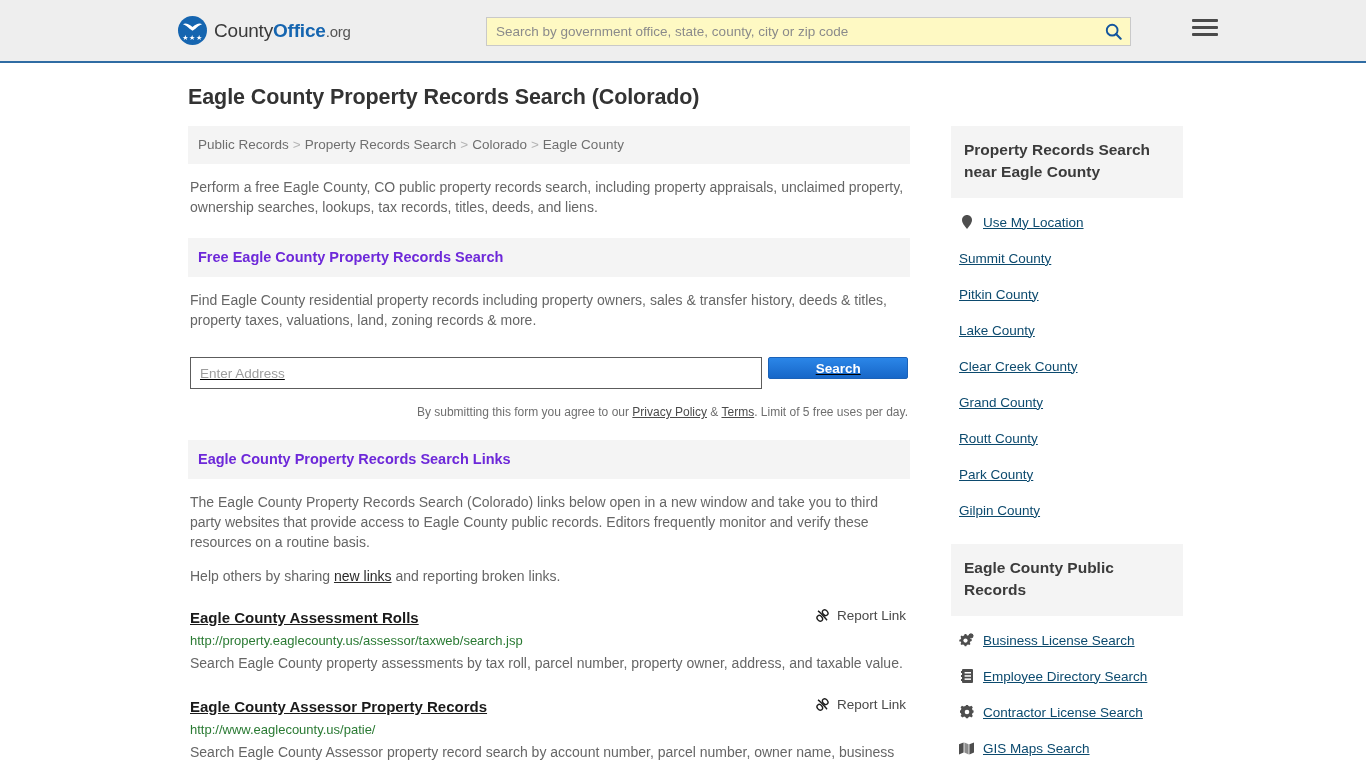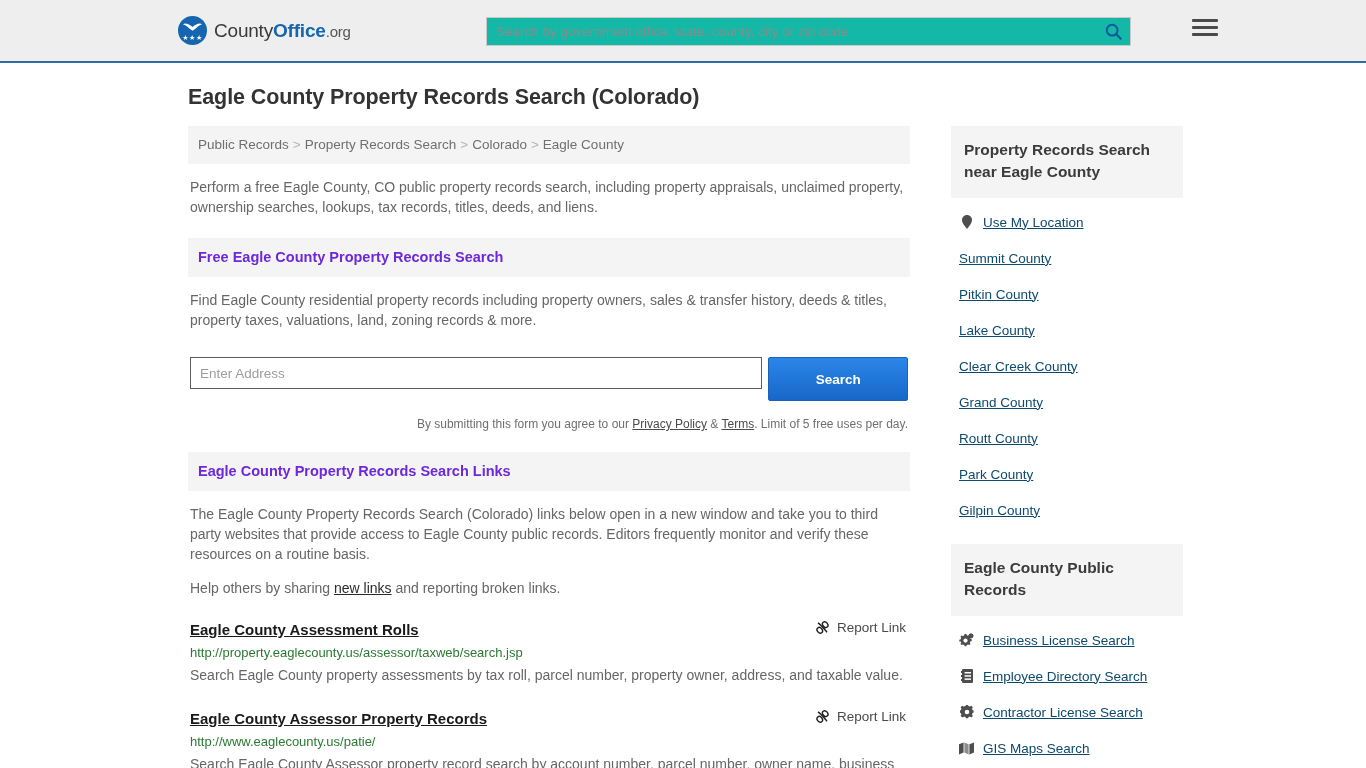--- a/index.html
+++ b/index.html
@@ -67,21 +67,21 @@
   .brand-text .b-office { color: #1565b0; font-weight: 700; }
   .brand-text .b-county { color: #3a3a3a; }
   .brand-text .b-org { color: #555; font-size: 15px; }
 
   .search-wrap {
     position: absolute;
     left: 303px;
     top: 17px;
     width: 645px;
     height: 29px;
-    background: #14b8a6;
+    background: #fef9c3;
     border: 1px solid #c9c9c9;
     display: flex;
     align-items: center;
   }
   .search-input {
     flex: 1 1 auto;
     border: 0;
     outline: none;
     height: 27px;
     padding: 0 8px 0 9px;
@@ -160,35 +160,36 @@
     padding: 13px 2px 0 2px;
     margin: 0;
   }
   .body-text.tight { padding-top: 14px; }
 
   
   .addr-form {
     display: flex;
     margin-top: 19px;
     padding: 8px 2px;
+    text-decoration: underline;
   }
   .addr-input {
     width: 574px;
     height: 32px;
     border: 1px solid #5c5c5c;
     padding: 0 9px;
     font-size: 13.5px;
     color: #333;
     outline: none;
     font-family: "Liberation Sans", sans-serif;
   }
   .addr-input::placeholder { color: #9d9d9d; }
   .addr-btn {
     width: 140px;
-    height: 44px;
+    height: 22px;
     margin-left: 6px;
     border: 1px solid #1b62b8;
     border-radius: 2px;
     background: linear-gradient(to bottom, #2b86e8 0%, #1767c8 100%);
     color: #ffffff;
     font-size: 13.5px;
     font-weight: bold;
     cursor: pointer;
     font-family: "Liberation Sans", sans-serif;
   }

